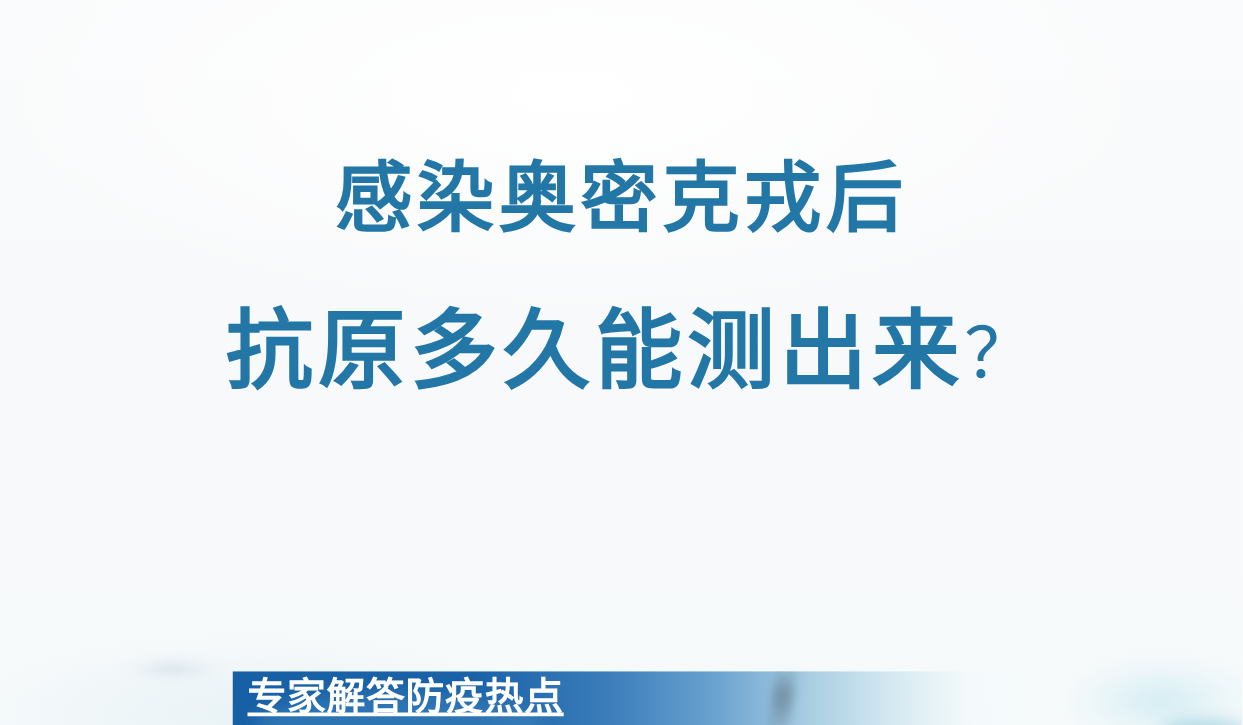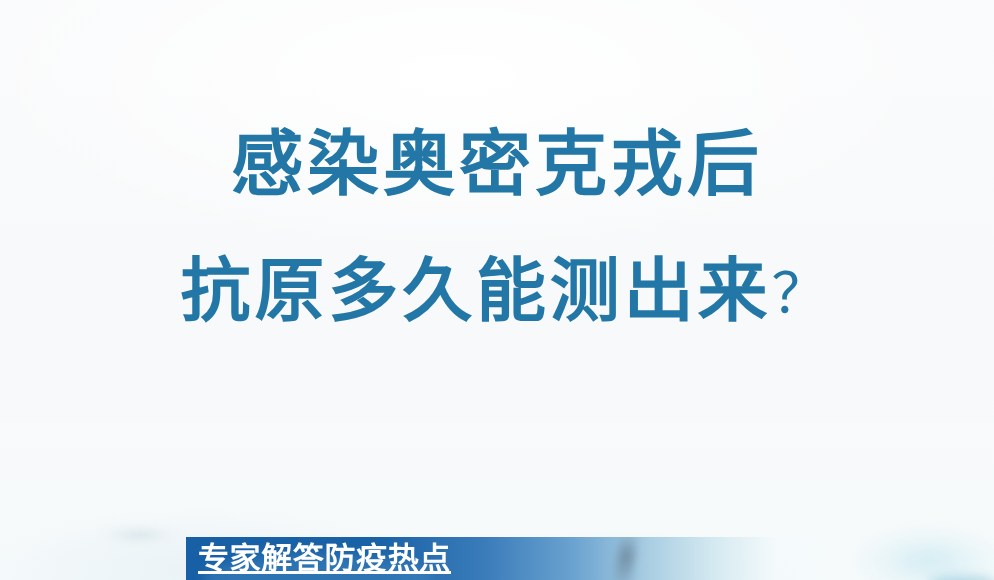--- a/index.html
+++ b/index.html
@@ -100,21 +100,21 @@
     display: block;
     color: #2377a6;
     font-weight: 700;
     letter-spacing: 0.055em;
     line-height: 1.0;
     white-space: nowrap;
     text-shadow: 0 1px 0 rgba(255,255,255,0.35);
   }
 
   .headline-line-1 {
-    font-size: 72px;
+    font-size: 62px;
     margin-bottom: 56px;
   }
 
   .headline-line-2 {
     font-size: 70px;
     padding-left: 14px;
   }
 
   .headline-line-2 .qmark {
     font-size: 56px;

